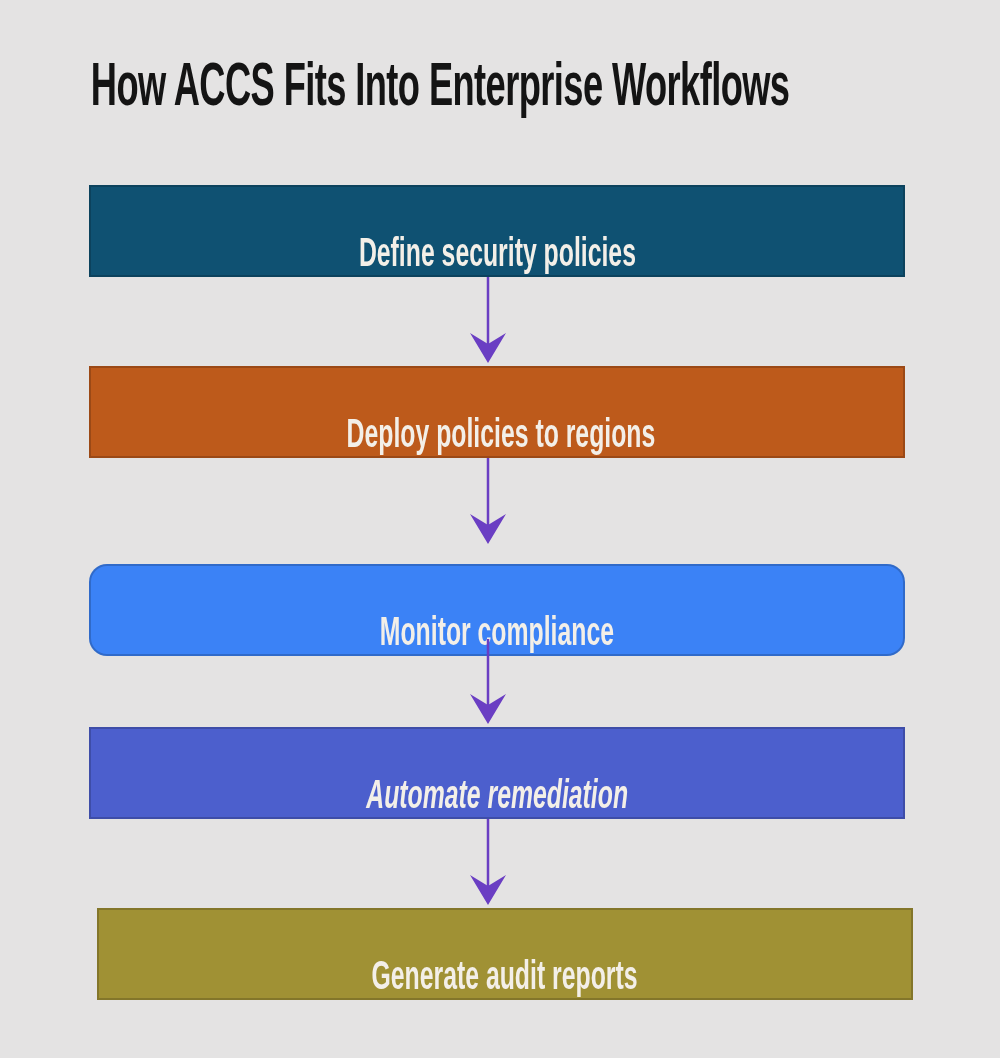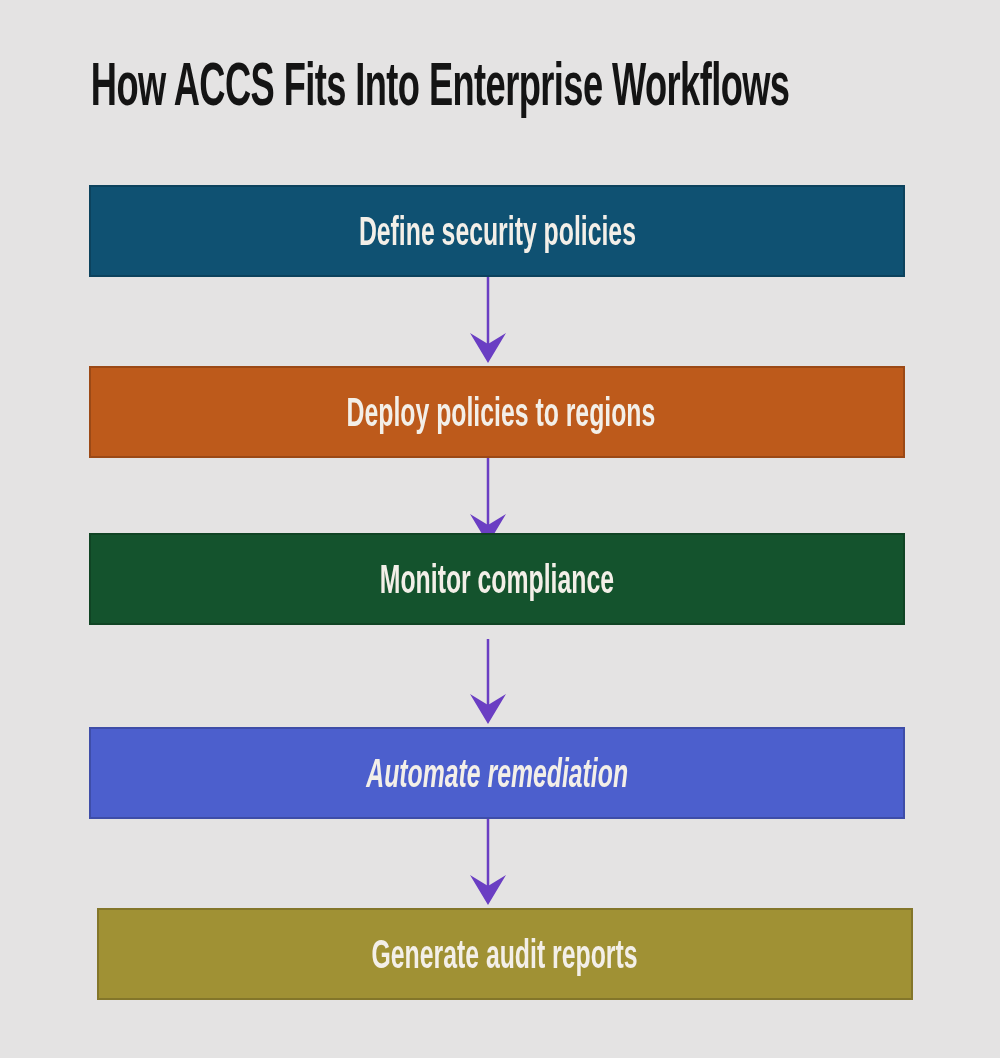--- a/index.html
+++ b/index.html
@@ -34,21 +34,21 @@
     transform-origin: center;
     letter-spacing: -1px;
   }
   .step {
     position: absolute;
     left: 89px;
     width: 816px;
     height: 92px;
     border: 2px solid rgba(0,0,0,0.18);
     display: flex;
-    align-items: center;
+    align-items: flex-end;
     justify-content: center;
   }
   .step-label {
     display: inline-block;
     white-space: nowrap;
     font-size: 40px;
     font-weight: 700;
     color: #f3efe8;
     transform: scaleX(0.62);
     transform-origin: center;
@@ -79,21 +79,21 @@
   </div>
       <div class="step" style="top: 366px; background: rgb(189, 90, 27); padding-left: 8px;">
     <span class="step-label" style="color: rgb(243, 239, 232);">Deploy policies to regions</span>
   </div>
       <div class="arrow" style="top: 458px; height: 89px;">
     <svg xmlns="http://www.w3.org/2000/svg" preserveAspectRatio="none" viewBox="0 0 40 89">
       <line x1="20" y1="0" x2="20" y2="67" stroke-width="2.5" stroke="#6a3ec3"></line>
       <polygon points="2,56 20,86 38,56 20,67" fill="#6a3ec3"></polygon>
     </svg>
   </div>
-      <div class="step" style="top: 533px; background: #14532d;">
+      <div class="step" style="top: 564px; background: #3b82f6; border-radius: 18px;">
     <span class="step-label" style="color: rgb(243, 239, 232);">Monitor compliance</span>
   </div>
       <div class="arrow" style="top: 639px; height: 88px;">
     <svg xmlns="http://www.w3.org/2000/svg" preserveAspectRatio="none" viewBox="0 0 40 88">
       <line x1="20" y1="0" x2="20" y2="66" stroke-width="2.5" stroke="#6a3ec3"></line>
       <polygon points="2,55 20,85 38,55 20,66" fill="#6a3ec3"></polygon>
     </svg>
   </div>
       <div class="step" style="top: 727px; background: rgb(76, 95, 205); font-style: italic;">
     <span class="step-label" style="color: rgb(243, 239, 232);">Automate remediation</span>

